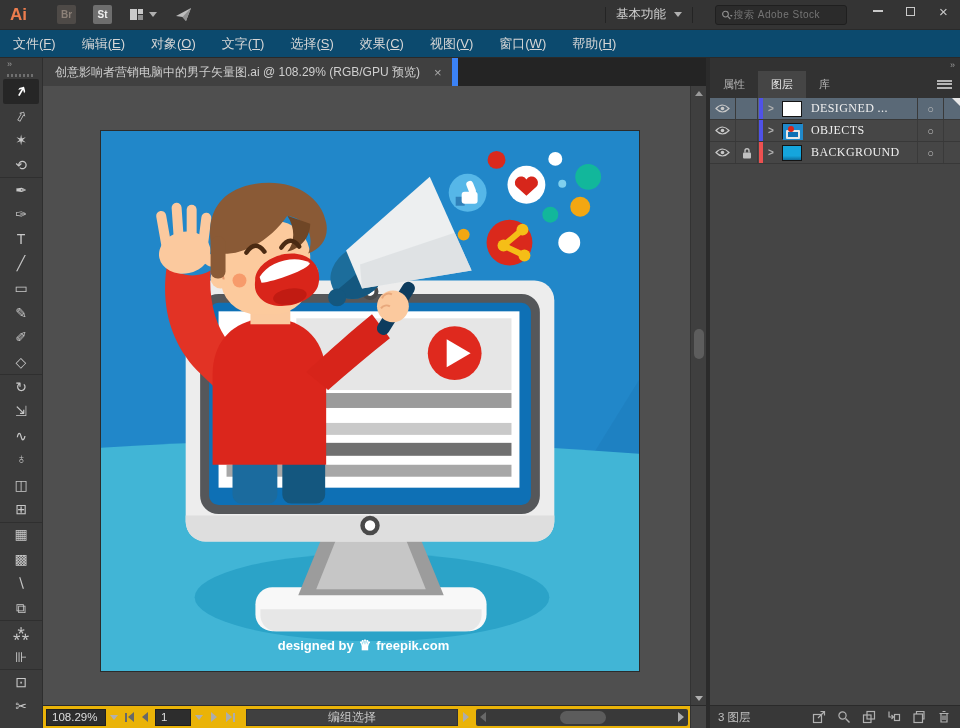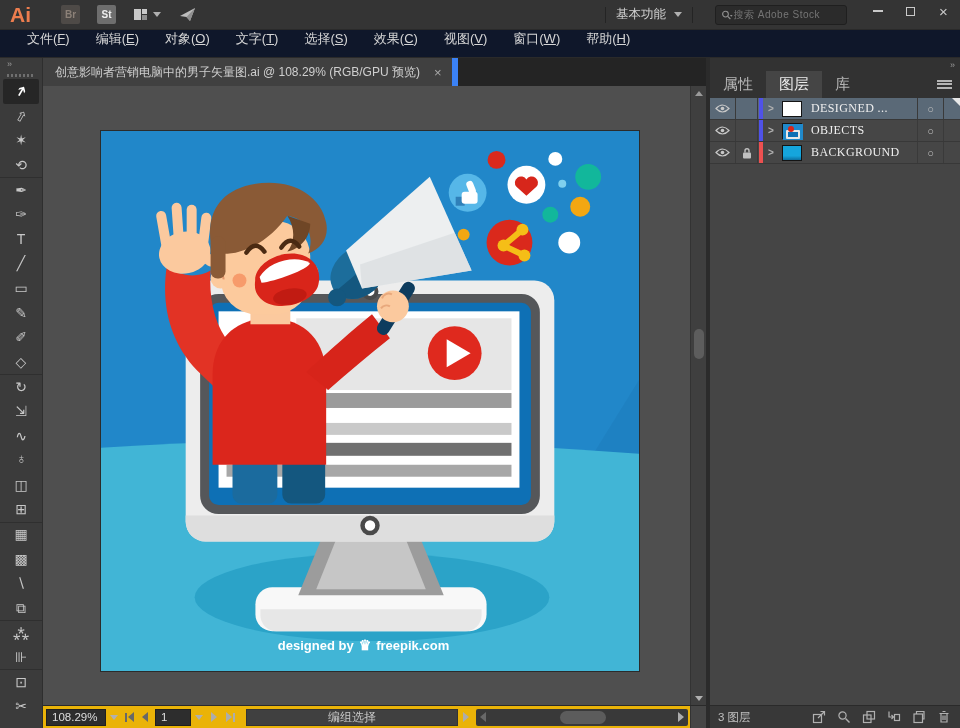--- a/index.html
+++ b/index.html
@@ -1,21 +1,21 @@
 <!DOCTYPE html>
 <html><head>
 <meta charset="utf-8">
 <style>
   * { margin:0; padding:0; box-sizing:border-box; }
   html,body { width:960px; height:728px; overflow:hidden; background:#323232;
     font-family:"Liberation Sans", sans-serif; -webkit-font-smoothing:antialiased; }
 
   
   .titlebar { height:30px; background:#343434; display:flex; align-items:center; border-bottom:1px solid #2a2a2a; }
-  .ai-logo { color:#ED7D4E; font-weight:bold; font-size:21px; margin-left:10px; letter-spacing:0; }
+  .ai-logo { color:#ED7D4E; font-weight:bold; font-size:17px; margin-left:10px; letter-spacing:0; }
   .sq-btn { width:19px; height:19px; border-radius:2px; display:flex; align-items:center; justify-content:center;
     font-size:10px; font-weight:bold; }
   .br { background:#4e4a47; color:#8c8178; margin-left:30px; }
   .st { background:#6e6e6e; color:#f0f0f0; margin-left:17px; }
   .layout-icon { display:flex; gap:1px; margin-left:18px; }
   .layout-icon .l { width:7px; height:11px; background:#c9c9c9; }
   .layout-icon .r { display:flex; flex-direction:column; gap:1px; }
   .layout-icon .r i { width:5px; height:5px; background:#c9c9c9; display:block; }
   .layout-icon .r i.dim { background:#8f8f8f; }
   .tri { width:0; height:0; display:inline-block; }
@@ -32,21 +32,21 @@
     display:flex; align-items:center; padding:0 5px; margin-left:12px; }
   .searchbox input { background:transparent; border:none; outline:none; color:#8f8f8f; font-size:10px;
     width:100%; letter-spacing:0.5px; font-family:"Liberation Sans",sans-serif; }
   .winbtns { display:flex; align-self:flex-start; margin-left:14px; }
   .winbtn { width:33px; height:22px; display:flex; align-items:center; justify-content:center; color:#c9c9c9; }
   .winbtn .min { width:10px; height:2px; background:#c9c9c9; display:block; }
   .winbtn .max { width:9px; height:9px; border:1.5px solid #c9c9c9; display:block; }
   .winbtn.close { font-size:15px; }
 
   
-  .menubar { height:28px; background:#0f172a; display:flex; padding-left:14px; border-bottom:1px solid #2a2a2a; }
+  .menubar { height:28px; background:#0c4a6e; display:flex; align-items:center; border-bottom:1px solid #2a2a2a; }
   .menu-item { color:#d6d6d6; font-size:13px; padding:0 13px; cursor:default; }
   .menu-item u { text-decoration:underline; }
 
   
   .content { display:flex; height:670px; }
 
   
   .toolbar { width:43px; background:#3b3b3b; border-right:1px solid #2e2e2e; overflow:hidden; display:flex; flex-direction:column; }
   .tb-head { height:13px; color:#9a9a9a; font-size:9px; letter-spacing:-1px; padding-left:7px; line-height:13px; }
   .grip { height:8px; display:flex; align-items:center; justify-content:center; }
@@ -94,21 +94,21 @@
   .hscroll .arr { width:14px; display:flex; justify-content:center; }
   .hscroll .track { flex:1; position:relative; height:100%; }
   .hscroll .thumb { position:absolute; left:38%; top:2px; width:46px; height:13px; background:#5c5c5c; border-radius:7px; }
   .corner { width:16px; height:23px; background:#464646; border-left:1px solid #333; }
 
   
   .panel { width:254px; border-left:4px solid #2b2b2b; background:#323232; display:flex; flex-direction:column; }
   .panel-head { height:13px; display:flex; justify-content:flex-end; align-items:center; padding-right:6px;
     color:#9a9a9a; font-size:9px; letter-spacing:-1px; }
   .panel-tabs { height:27px; display:flex; align-items:stretch; background:#323232; }
-  .ptab { padding:0 13px; display:flex; align-items:center; color:#b5b5b5; font-size:15px; }
+  .ptab { padding:0 13px; display:flex; align-items:center; color:#b5b5b5; font-size:11px; }
   .ptab.active { background:#454545; color:#ececec; }
   .panel-tabs .spacer { flex:1; }
   .hamb { width:15px; height:9px; background:repeating-linear-gradient(#b5b5b5 0 2px,transparent 2px 3.5px);
     align-self:center; margin-right:8px; }
   .panel-body { flex:1; background:#454545; }
   .layer-row { height:22px; display:flex; align-items:stretch; border-bottom:1px solid #383838; position:relative; background:#464646; }
   .layer-row.selected { background:#5a6977; }
   .cell { display:flex; align-items:center; justify-content:center; }
   .c-eye { width:26px; border-right:1px solid #3a3a3a; }
   .c-lock { width:22px; border-right:1px solid #3a3a3a; }

